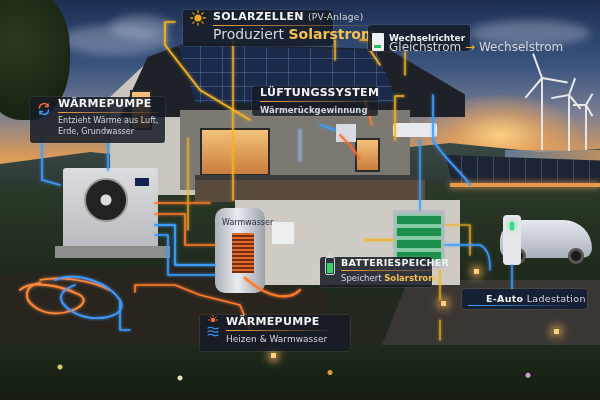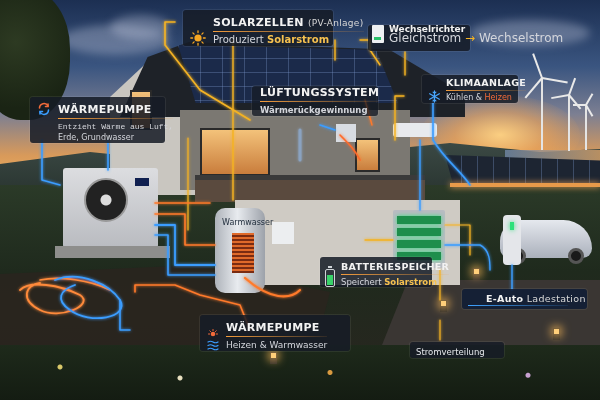--- a/index.html
+++ b/index.html
@@ -69,24 +69,24 @@
     .ac-unit { position: absolute; left: 393px; top: 123px; width: 44px; height: 14px; background: #e8eaee; border-radius: 3px; }
     .vent-box { position: absolute; left: 336px; top: 124px; width: 20px; height: 18px; background: #d8dce2; }
     .turbine-tower { position: absolute; width: 2px; background: #e4e4e4; }
     .turbine-blade { position: absolute; width: 2px; height: 26px; background: #e9e9e9; transform-origin: top center; }
     
     svg.lines { position: absolute; left: 0; top: 0; width: 600px; height: 400px; pointer-events: none; }
     .lamp { position: absolute; width: 7px; height: 12px; background: #2a2a2a; }
     .lamp::before { content: ""; position: absolute; left: 1px; top: 1px; width: 5px; height: 5px; background: #ffcf7a; box-shadow: 0 0 8px 3px rgba(255,190,90,.7); }
     
     .label { position: absolute; background: rgba(22,28,38,0.86); border-radius: 3px; color: #eef0f4;
-      box-shadow: 0 0 0 1px rgba(255,255,255,0.07); display: flex; align-items: flex-end; }
+      box-shadow: 0 0 0 1px rgba(255,255,255,0.07); display: flex; align-items: flex-start; }
     .label .title { font-family: "DejaVu Sans", sans-serif; font-weight: bold; font-size: 11px; letter-spacing: .3px; color:#f2f2f2; white-space: nowrap; }
     .label .title .thin { font-weight: normal; font-size: 9px; color: #d8d8d8; }
-    .label .sub { font-size: 10px; color: #d4d6dc; white-space: nowrap; line-height: 12px; }
+    .label .sub { font-size: 14px; color: #d4d6dc; white-space: nowrap; line-height: 12px; }
     .label .sub b { color: #f6c14f; font-weight: bold; }
     .label .sub .hot { color: #f26b3a; }
     .label .rule { height: 1px; background: linear-gradient(90deg,#f39c3c,rgba(243,156,60,0.1)); margin: 2px 0 2px 0; }
     .label .rule.blue { background: linear-gradient(90deg,#3fa2ff,rgba(63,162,255,0.1)); }
     .ico { flex: 0 0 auto; display:flex; align-items:center; justify-content:center; }
     .wasser-text { position: absolute; left: 222px; top: 218px; font-size: 8px; color: #1e2b3a; font-family: "DejaVu Sans", sans-serif; }
   </style>
 </head>
 <body>
 
@@ -259,50 +259,33 @@
       <svg width="14" height="14" viewBox="0 0 14 14" fill="none" stroke-width="1.6" stroke-linecap="round">
         <path d="M2.5 6 A4.5 4.5 0 0 1 11 4" stroke="#f26b3a"></path>
         <path d="M11 2 L11 4.5 L8.5 4.5" stroke="#f26b3a"></path>
         <path d="M11.5 8 A4.5 4.5 0 0 1 3 10" stroke="#3b9dff"></path>
         <path d="M3 12 L3 9.5 L5.5 9.5" stroke="#3b9dff"></path>
       </svg>
     </div>
     <div>
       <div class="title">WÄRMEPUMPE</div>
       <div class="rule"></div>
-      <div class="sub" style="font-size:8px;line-height:11px;font-family:Liberation Mono, monospace;">Entzieht Wärme aus Luft,</div>
+      <div class="sub" style="font-size:8px;line-height:11px;">Entzieht Wärme aus Luft,</div>
       <div class="sub" style="font-size:8px;line-height:11px;">Erde, Grundwasser</div>
     </div>
   </div>
 
   <div class="label" style="left:252px;top:86px;width:126px;height:30px;padding:0 8px;background:rgba(22,28,38,0.78);">
     <div>
       <div class="title">LÜFTUNGSSYSTEM</div>
       <div class="rule"></div>
       <div class="sub" style="font-size:8.5px;font-weight:bold;">Wärmerückgewinnung</div>
     </div>
   </div>
 
-  <div class="label" style="left:422px;top:75px;width:96px;height:28px;padding:0 5px;">
-    <div class="ico" style="width:14px;margin-right:5px;">
-      <svg width="13" height="13" viewBox="0 0 14 14" stroke="#4aa8ff" stroke-width="1.3" stroke-linecap="round">
-        <line x1="7" y1="1" x2="7" y2="13"></line>
-          <line x1="1.8" y1="4" x2="12.2" y2="10"></line>
-          <line x1="1.8" y1="10" x2="12.2" y2="4"></line>
-        <path d="M5.5 2.3 L7 3.5 L8.5 2.3 M5.5 11.7 L7 10.5 L8.5 11.7" fill="none"></path>
-      </svg>
-    </div>
-    <div>
-      <div class="title" style="font-size:9.5px;">KLIMAANLAGE</div>
-      <div class="rule"></div>
-      <div class="sub" style="font-size:8px;line-height:10px;">
-        <span>Kühlen &amp; </span><span class="hot">Heizen</span>
-      </div>
-    </div>
-  </div>
 
   <div class="label" style="left:320px;top:257px;width:112px;height:30px;padding:0 5px;">
     <div class="ico" style="width:10px;height:18px;margin-right:6px;border:1.3px solid #cfd3d8;border-radius:2px;position:relative;">
       <div style="position:absolute;left:2px;top:-4px;width:4px;height:2px;background:#cfd3d8;"></div>
       <div style="position:absolute;left:1px;right:1px;bottom:1px;height:10px;background:#39d26a;"></div>
     </div>
     <div>
       <div class="title" style="font-size:9.5px;">BATTERIESPEICHER</div>
       <div class="rule"></div>
       <div class="sub" style="font-size:8.5px;line-height:10px;">
@@ -336,16 +319,13 @@
     </div>
   </div>
 
   <div class="label" style="left:462px;top:289px;width:125px;height:20px;padding:0 6px;background:rgba(16,30,54,0.88);flex-direction:column;align-items:flex-start;justify-content:center;">
     <div class="title" style="font-size:9.5px;padding-left:18px;">
       <span>E-Auto</span><span class="thin" style="font-size:9.5px;"> Ladestation</span>
     </div>
     <div class="rule blue" style="width:100px;margin:1px 0 0 0;"></div>
   </div>
 
-  <div class="label" style="left:410px;top:342px;width:94px;height:16px;padding:0 6px;">
-    <div class="sub" style="font-size:8.5px;color:#e6e8ec;">Stromverteilung</div>
-  </div>
 </div>
 
 </body></html>

